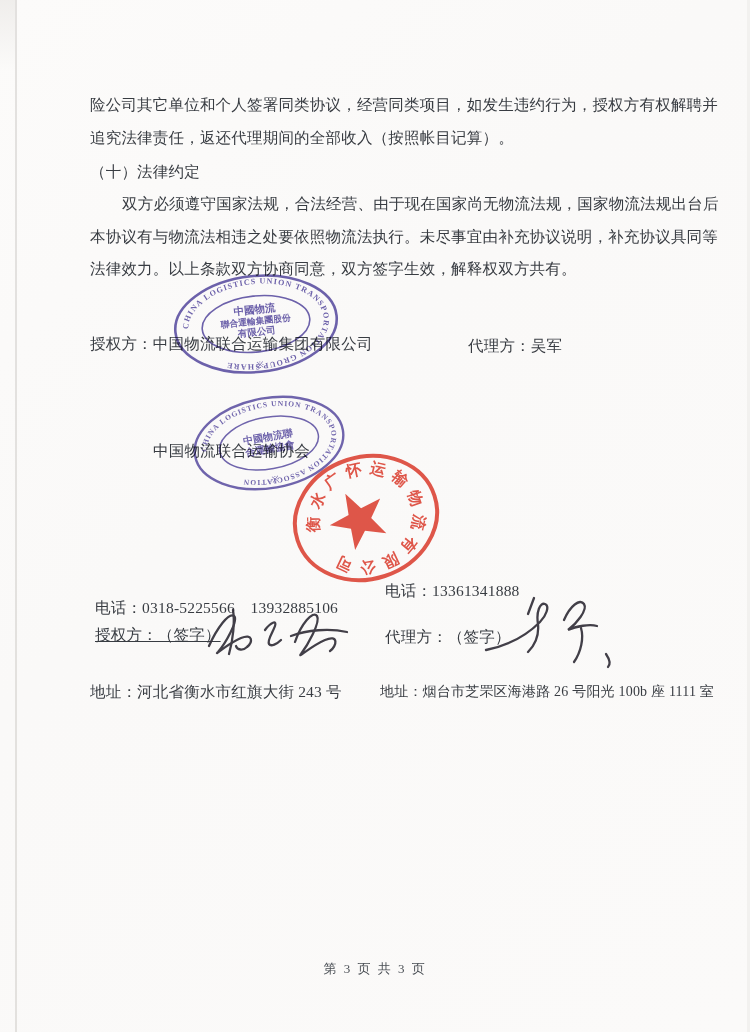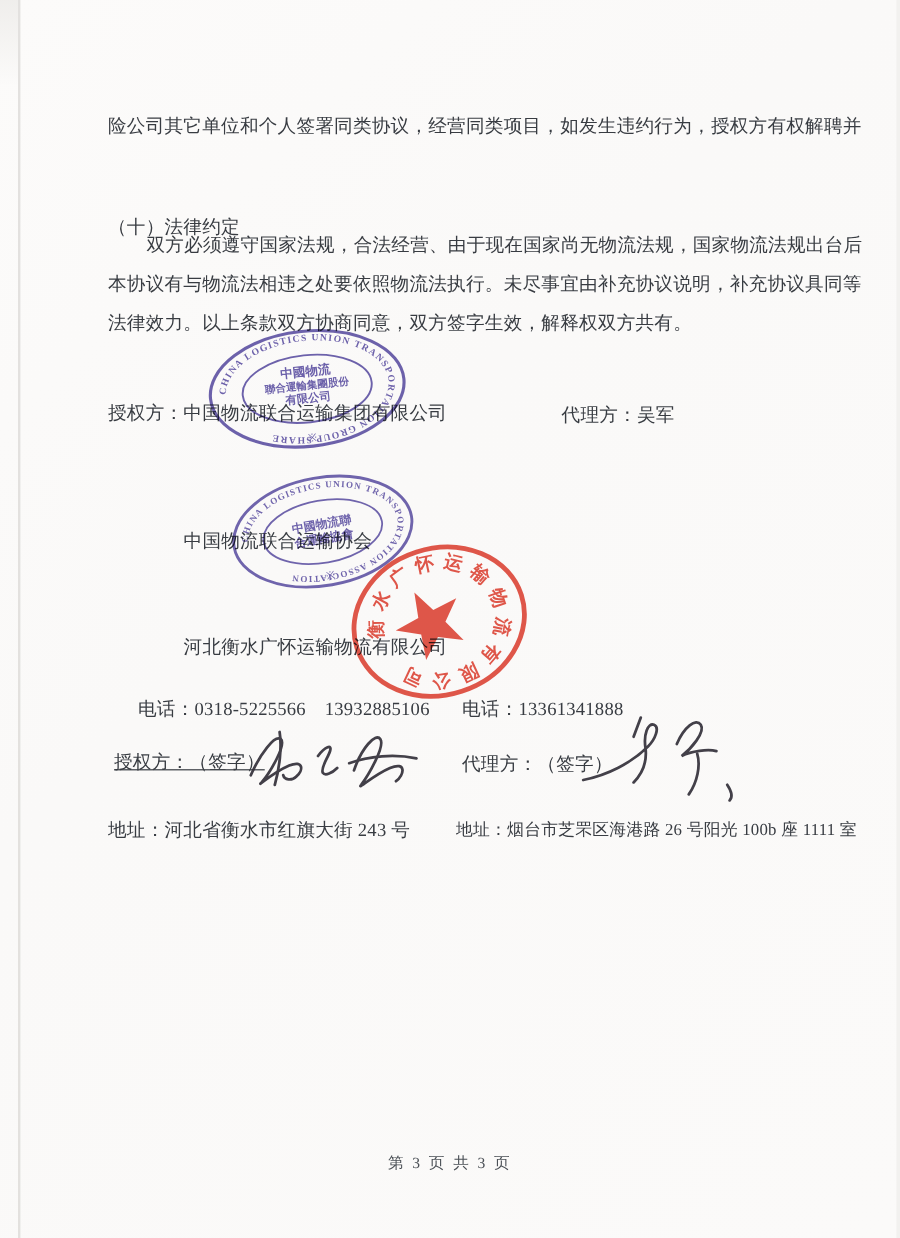--- a/index.html
+++ b/index.html
@@ -37,30 +37,30 @@
 </style>
 </head>
 <body>
 
 <div class="page">
 
   <div class="scan-corner"></div>
   <div class="scan-edge"></div>
 
   <div class="tline" style="left:90px;top:95px;">险公司其它单位和个人签署同类协议，经营同类项目，如发生违约行为，授权方有权解聘并</div>
-  <div class="tline" style="left:90px;top:179px;">（十）法律约定</div>
+  <div class="tline" style="left:90px;top:128px;">追究法律责任，返还代理期间的全部收入（按照帐目记算）。</div>
+  <div class="tline" style="left:90px;top:162px;">（十）法律约定</div>
   <div class="tline" style="left:90px;top:227px;">本协议有与物流法相违之处要依照物流法执行。未尽事宜由补充协议说明，补充协议具同等</div>
   <div class="tline" style="left:122px;top:194px;">双方必须遵守国家法规，合法经营、由于现在国家尚无物流法规，国家物流法规出台后</div>
   <div class="tline" style="left:90px;top:259px;">法律效力。以上条款双方协商同意，双方签字生效，解释权双方共有。</div>
 
   <div class="tline" style="left:90px;top:334px;">授权方：中国物流联合运输集团有限公司</div>
   <div class="tline" style="left:468px;top:336px;">代理方：吴军</div>
   <div class="tline" style="left:153px;top:441px;">中国物流联合运输协会</div>
-  <div class="tline" style="left:153px;top:529px;">河北衡水广怀运输物流有限公司</div>
-  <div class="tline" style="left:95px;top:581px;margin-left:20px;">电话：0318-5225566　13932885106</div>
+  <div class="tline" style="left:95px;top:598px;">电话：0318-5225566　13932885106</div>
   <div class="tline" style="left:385px;top:581px;">电话：13361341888</div>
   <div class="tline" style="left:95px;top:625px;text-decoration:underline;">授权方：（签字）</div>
   <div class="tline" style="left:385px;top:627px;">代理方：（签字）</div>
   <div class="tline" style="left:90px;top:682px;">地址：河北省衡水市红旗大街 243 号</div>
   <div class="tline small" style="left:380px;top:683px;">地址：烟台市芝罘区海港路 26 号阳光 100b 座 1111 室</div>
 
   <div class="footer">第 3 页 共 3 页</div>
 
   <svg class="stamp" style="left:170px;top:272px;" width="172" height="106" viewBox="0 0 172 106">
     <g transform="rotate(-6 86 52)" opacity="0.8" stroke="#4a3c9b" fill="#4a3c9b">

